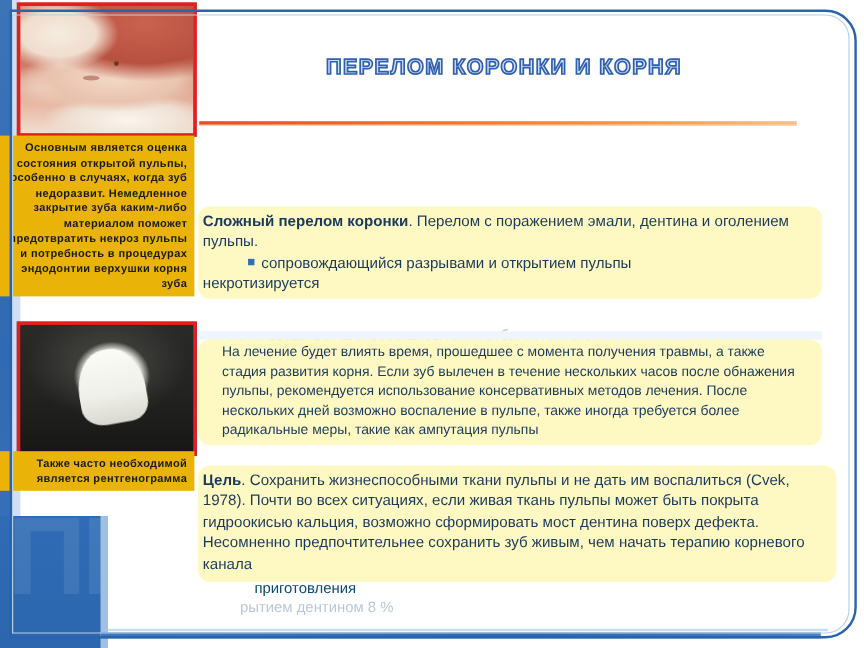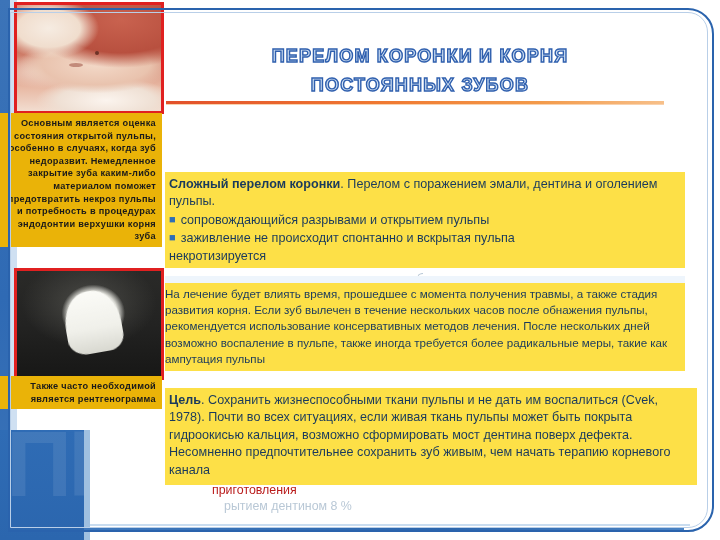--- a/index.html
+++ b/index.html
@@ -158,52 +158,53 @@
     background:linear-gradient(90deg,#e2502a 0%,#f07a32 45%,#f39a4a 75%,#f7c08a 100%);
   }
   .title-rule-b{
     position:absolute;left:166px;top:104px;width:498px;height:1px;
     background:#f9d2ae;
   }
 
   
   .cbox{
     position:absolute;
-    background:#fde047;
+    background:#fef9c3;
     color:#1a3a5c;
     font-size:12.6px;
     line-height:17.4px;
     font-family:"Liberation Sans","DejaVu Sans",sans-serif;
     box-sizing:border-box;
+    border-radius:10px;
   }
   .box-a{ left:165px;top:172px;width:520px;padding:4px 8px 3px 4px; }
-  .box-b{ left:165px;top:283px;width:520px;padding:3px 8px 4px 0; font-size:11.6px;line-height:16.2px;}
+  .box-b{ left:165px;top:283px;width:520px;padding:3px 8px 4px 20px; font-size:11.6px;line-height:16.2px;}
   .box-c{ left:165px;top:388px;width:532px;padding:4px 8px 6px 4px; }
 
   .bold{font-weight:bold;}
-  .bullet-line{display:block;}
+  .bullet-line{display:block;margin-left:37px;}
   .bullet-line .bl{
     color:#2f6fb5;font-size:11px;vertical-align:1px;margin-right:5px;
   }
   .p-line{display:block;}
 
   
   .ghost{
     position:absolute;
     color:#b9c8d6;
     font-family:"Liberation Sans","DejaVu Sans",sans-serif;
     font-size:12.4px;line-height:17.4px;
     white-space:nowrap;
     pointer-events:none;
   }
   .g-a{ left:395px;top:194px; }
   .g-b{ left:250px;top:254px;margin-top:48px; }
   .g-c{ left:190px;top:271px; }
-  .g-d{ left:224px;top:498px; font-size:12.4px;}
-  .g-e{ left:212px;top:482px; color:#b91c1c;text-align:center;}
+  .g-d{ left:200px;top:498px; font-size:12.4px;}
+  .g-e{ left:212px;top:482px; color:#0c4a6e;text-align:center;}
 
   .white-gap{
     position:absolute;left:165px;top:378px;width:520px;height:10px;background:#ffffff;
   }
   .white-gap2{
     position:absolute;left:165px;top:276px;width:520px;height:7px;background:#eef5fc;
   }
   .white-col{
     position:absolute;left:90px;top:430px;width:75px;height:98px;background:#ffffff;
   }
@@ -226,31 +227,29 @@
 
   <div class="photo-xray">
     <div class="g1"></div>
     <div class="tooth"></div>
   </div>
 
   <div class="cap cap2">Также часто необходимой является рентгенограмма</div>
 
   <div class="title-wrap">
     <div class="title">ПЕРЕЛОМ КОРОНКИ И КОРНЯ</div>
-    <div class="title">ПОСТОЯННЫХ ЗУБОВ</div>
   </div>
   <div class="title-rule"></div>
   <div class="title-rule-b"></div>
 
   <div class="ghost g-a">езцах. Это должно</div>
 
   <div class="cbox box-a">
     <span class="bold">Сложный перелом коронки</span><span>. Перелом с поражением эмали, дентина и оголением пульпы.</span>
     <span class="bullet-line"><span class="bl">■</span><span>сопровождающийся разрывами и открытием пульпы</span></span>
-    <span class="bullet-line"><span class="bl">■</span><span>заживление не происходит спонтанно и вскрытая пульпа</span></span>
     <span class="p-line">некротизируется</span>
   </div>
 
   <div class="ghost g-b">чки постоянного резца, они иногда могут</div>
   <div class="ghost g-c">использоваться для восстановления зуба, путем его</div>
   <div class="white-gap2"></div>
 
   <div class="cbox box-b">
     <span>На лечение будет влиять время, прошедшее с момента получения травмы, а также стадия развития корня. Если зуб вылечен в течение нескольких часов после обнажения пульпы, рекомендуется использование консервативных методов лечения. После нескольких дней возможно воспаление в пульпе, также иногда требуется более радикальные меры, такие как ампутация пульпы</span>
   </div>

